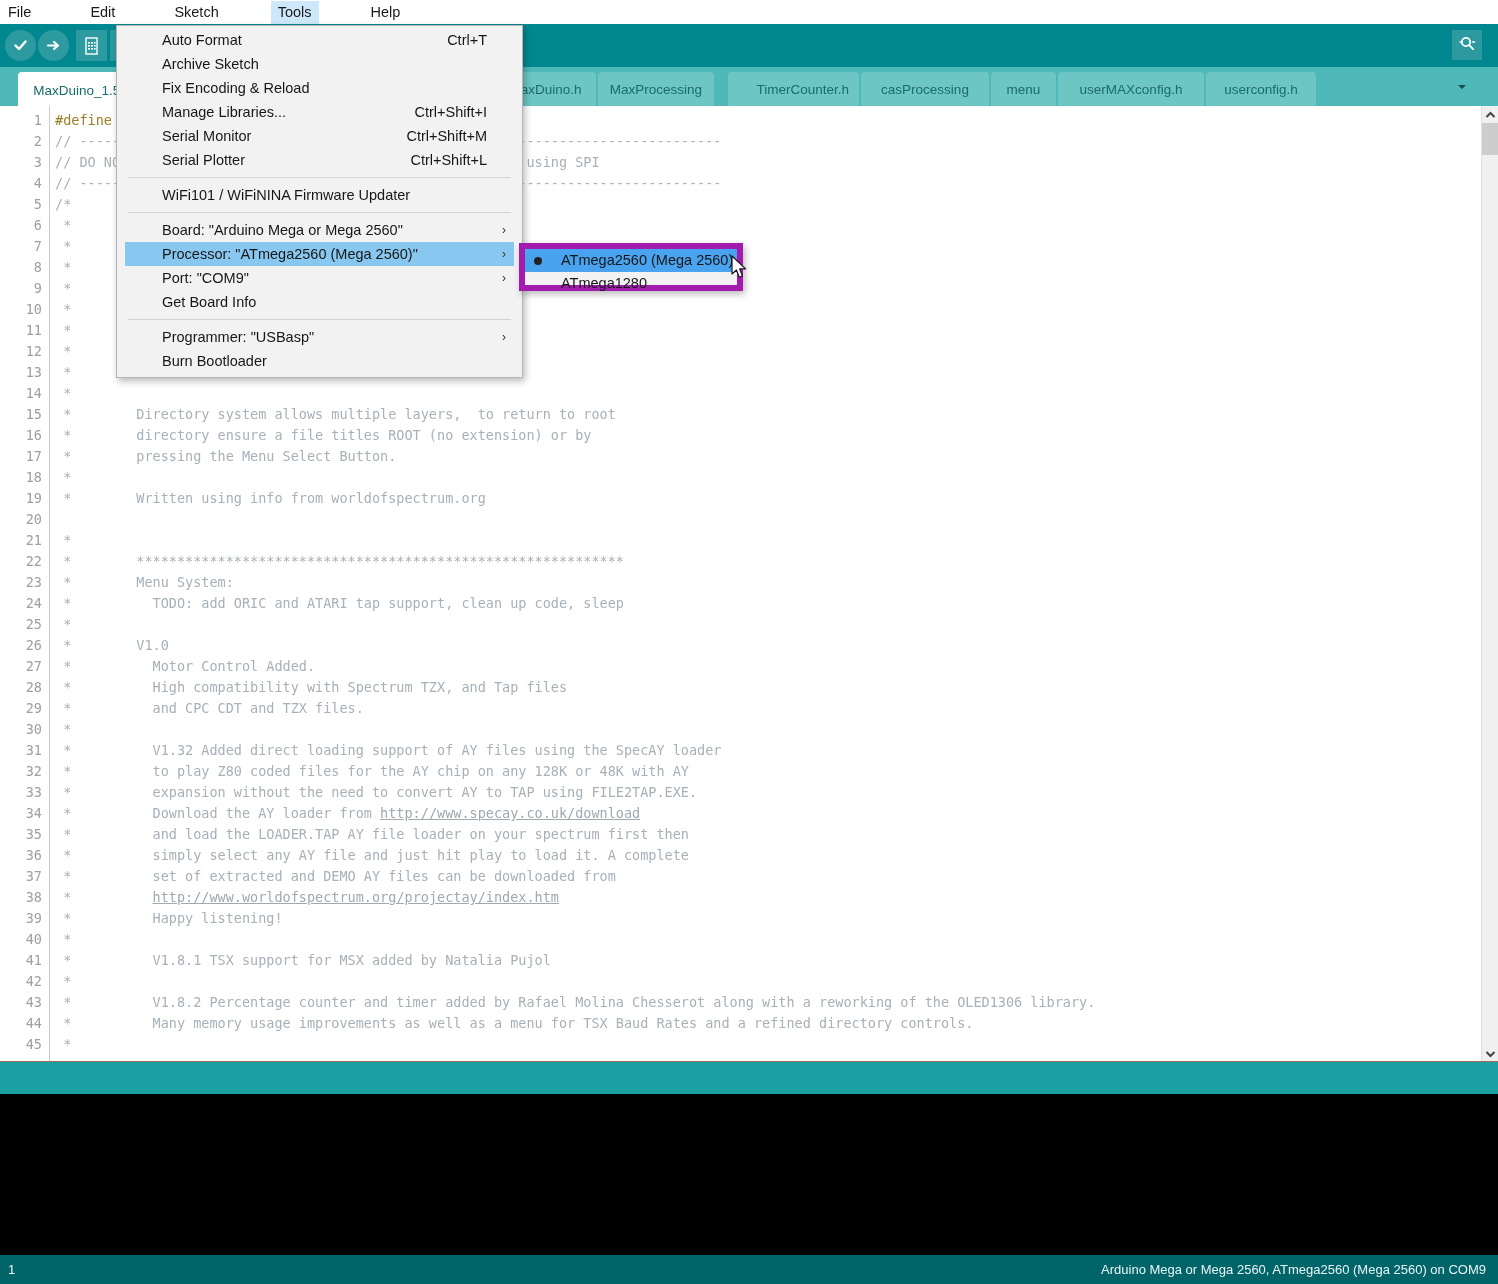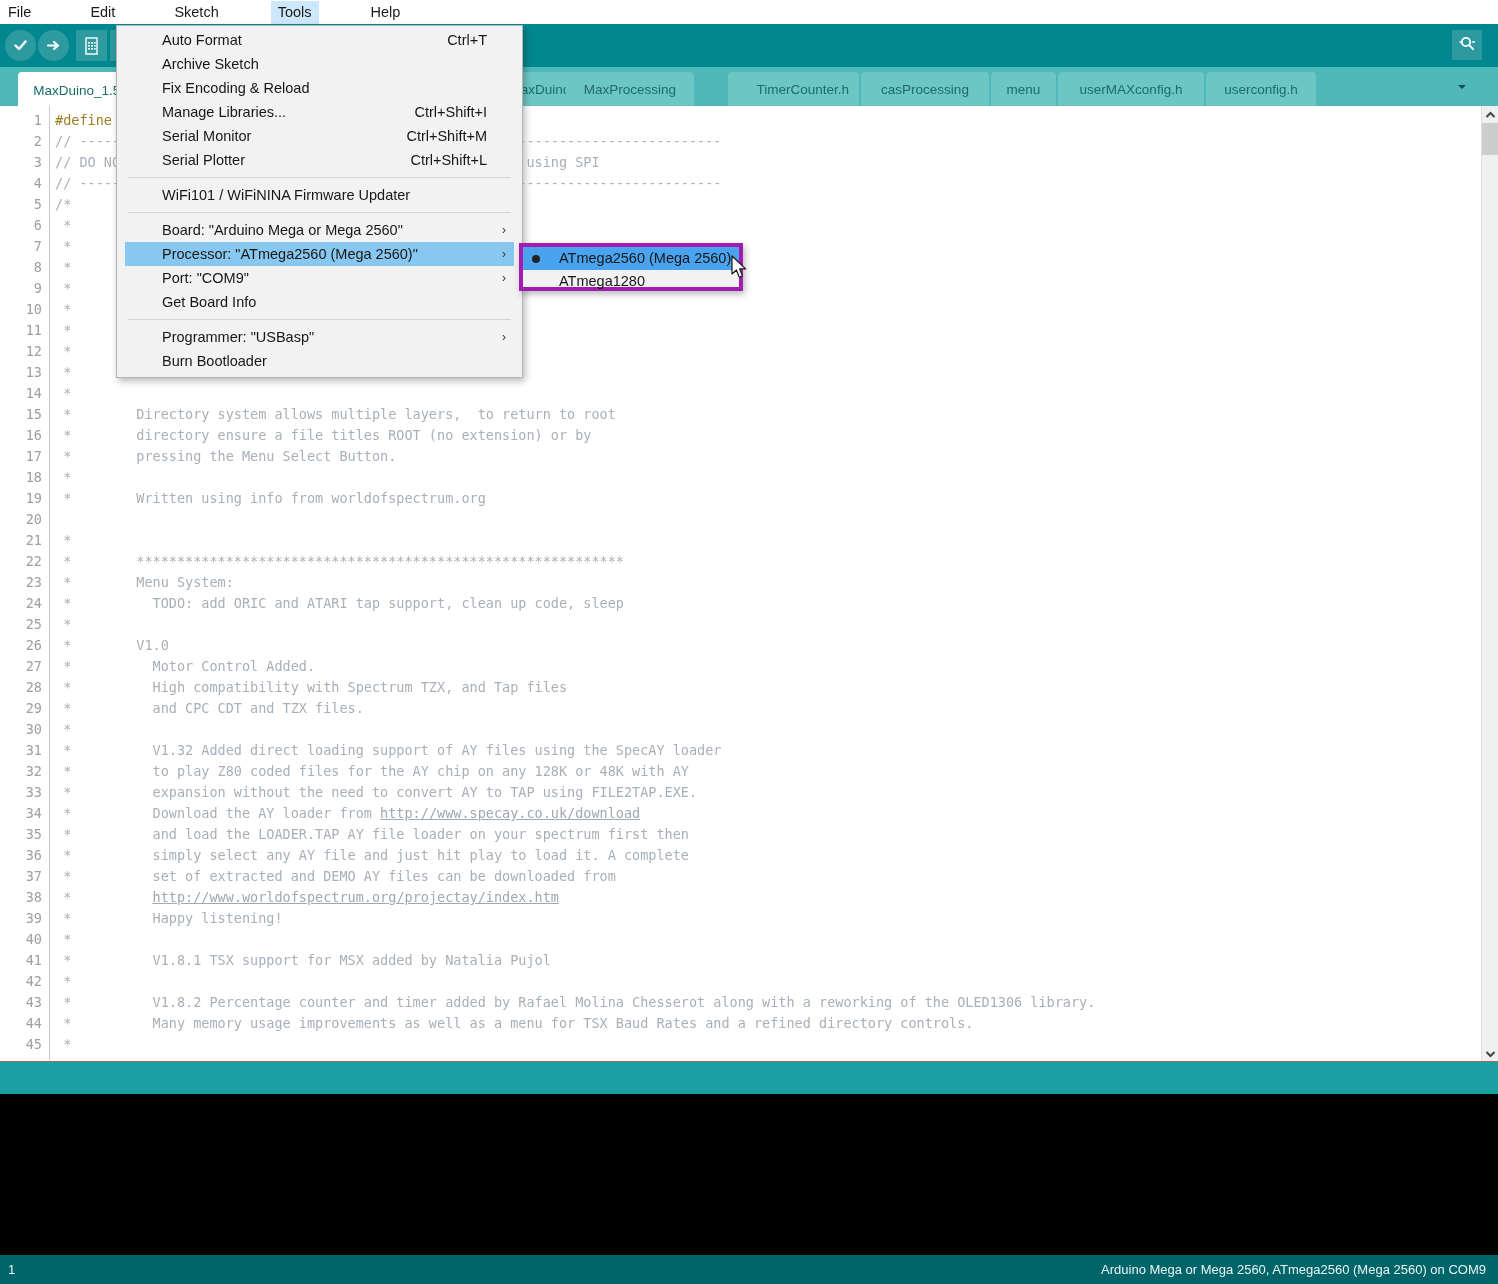--- a/index.html
+++ b/index.html
@@ -133,21 +133,21 @@
     white-space: nowrap; cursor: default;
   }
   .mi.selected { background: #88c8f0; }
   .mi .accel { position: absolute; right: 27px; top: 0; }
   .mi .arrow { position: absolute; right: 8px; top: 0; font-size: 12px; color:#333; }
   .mi-sep { height: 1px; background: #d3d3d3; margin: 5px 3px; }
 
   
   .submenu {
     position: absolute; top: 243px; left: 519px; width: 224px; height: 48px;
-    background: #f2f2f2; border: 4px solid #a21caf;
+    background: #f2f2f2; border: 6px solid #a21caf;
     box-shadow: 2px 3px 7px rgba(0,0,0,0.28);
     font-size: 14.5px; color: #171717;
     z-index: 60;
   }
   .smi {
     position: relative; height: 23px; line-height: 23px;
     padding-left: 36px; white-space: nowrap; cursor: default;
   }
   .smi.selected { background: #4aa3ef; }
   .smi .radiodot {
@@ -217,21 +217,21 @@
     </div>
   </div>
 
   <div class="tabbar">
     <div class="tab active" style="left:18px; width:125px;">
       <span>MaxDuino_1.54</span>
     </div>
     <div class="tab" style="left:495px; width:101px;">
       <span>MaxDuino.h</span>
     </div>
-    <div class="tab" style="left:566px; width:128px;">
+    <div class="tab" style="left:598px; width:116px;">
       <span>MaxProcessing</span>
     </div>
     <div class="tab" style="left:728px; width:131px;justify-content:flex-end;">
       <span>TimerCounter.h</span>
     </div>
     <div class="tab" style="left:861px; width:128px;">
       <span>casProcessing</span>
     </div>
     <div class="tab" style="left:991px; width:65px;">
       <span>menu</span>

